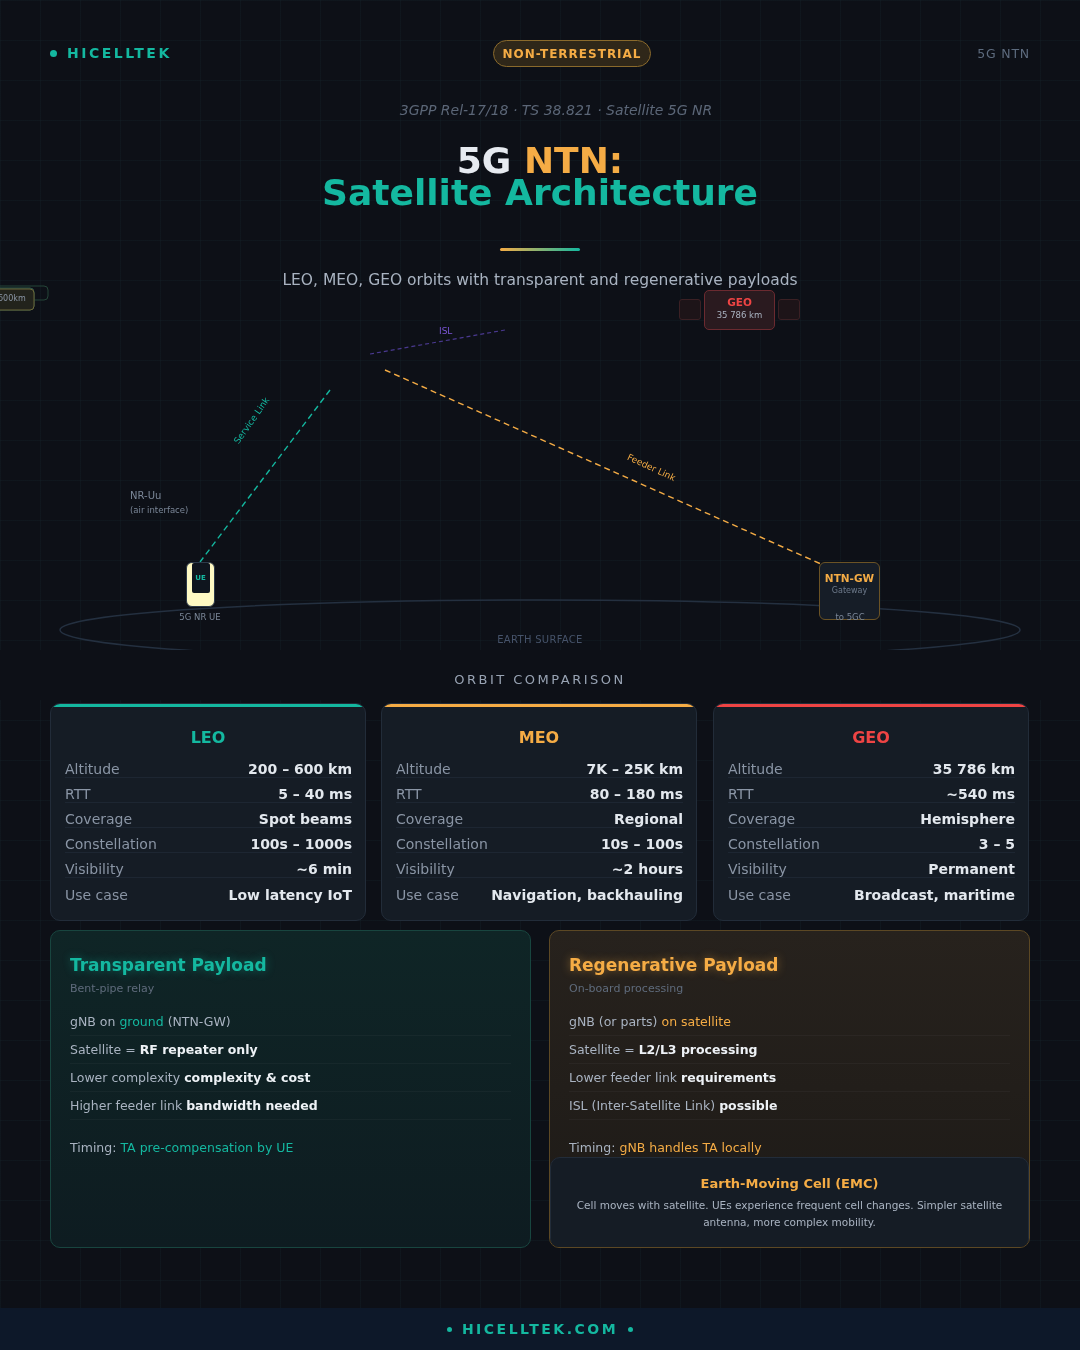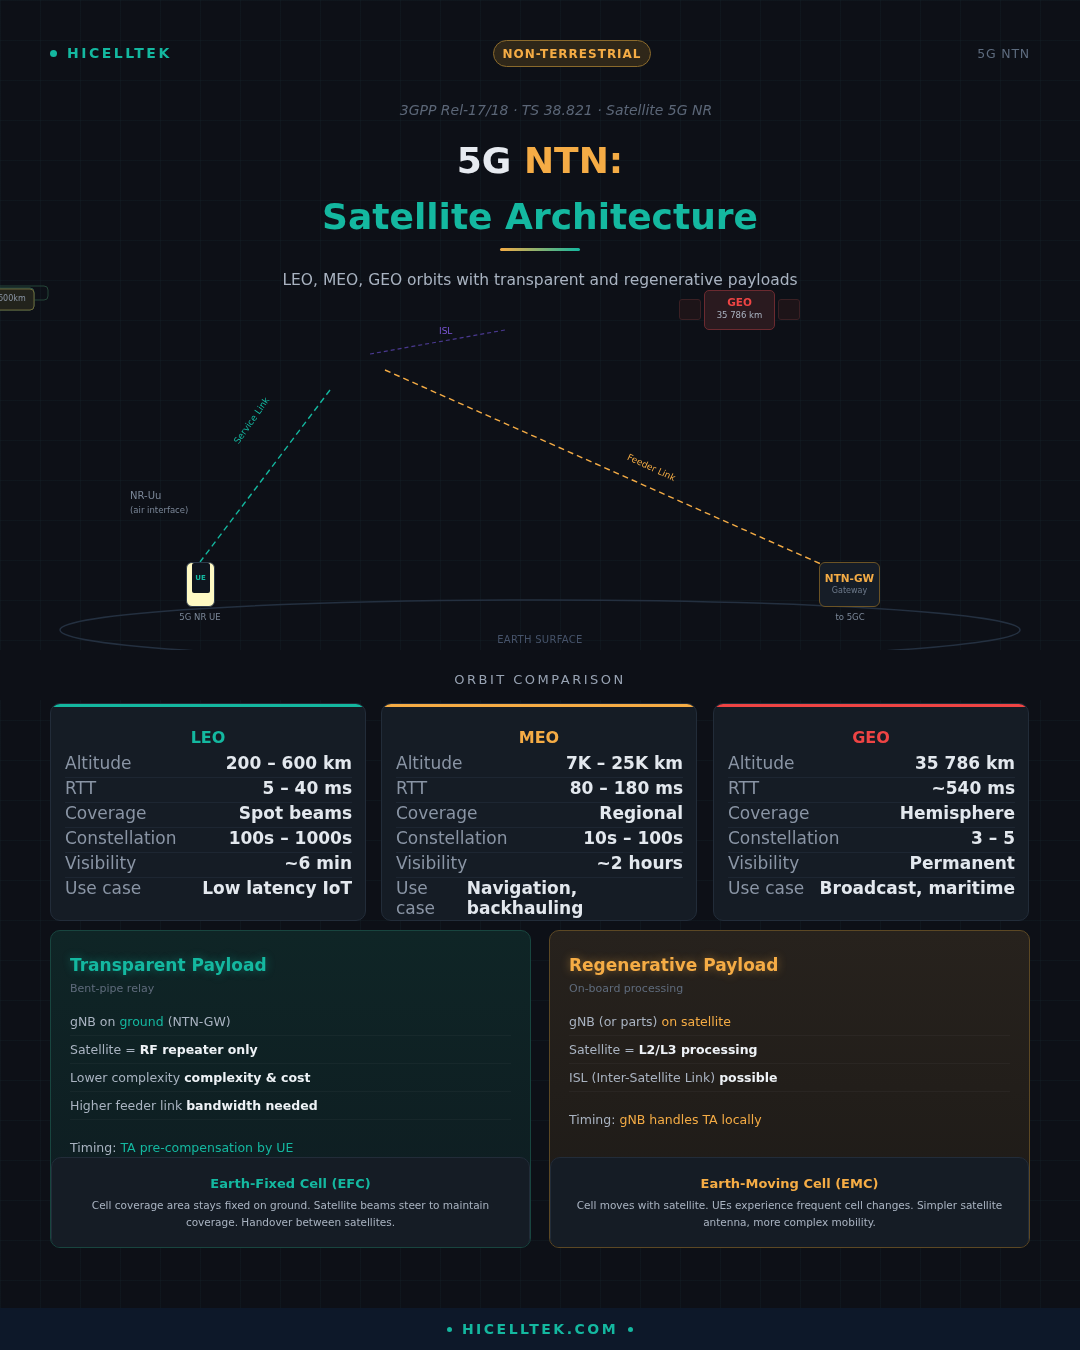--- a/index.html
+++ b/index.html
@@ -20,53 +20,53 @@
   
   .brand { left: 50px; top: 45px; display: flex; align-items: center; gap: 10px; }
   .brand-dot { width: 7px; height: 7px; border-radius: 50%; background: #14b8a0; }
   .brand-text { font-family: "DejaVu Sans", sans-serif; font-weight: bold; font-size: 14px; letter-spacing: 2.5px; color: #14b8a0; }
   .badge { left: 493px; top: 40px; width: 158px; height: 27px; border-radius: 14px; border: 1px solid #8a6a2c; background: #2f2719; color: #f5ac45; font-size: 12px; font-weight: bold; letter-spacing: 1px; display: flex; align-items: center; justify-content: center; }
   .top-right { right: 50px; top: 46px; font-size: 12.5px; letter-spacing: 0.8px; color: #5d6b7e; }
 
   .subtitle-line { left: 0; width: 1080px; top: 102px; text-align: center; font-style: italic; font-size: 14px; color: #5b6677; padding-left: 32px; }
   .title-1 { left: 0; width: 1080px; top: 140px; text-align: center; font-weight: bold; font-size: 36px; color: #e6eaf0; }
   .title-1 .accent { color: #f5ac45; }
-  .title-2 { left: 0; width: 1080px; top: 196px; text-align: center; font-weight: bold; font-size: 36px; color: #14b8a0; }
+  .title-2 { left: 0; width: 1080px; top: 172px; text-align: center; font-weight: bold; font-size: 36px; color: #14b8a0; }
   .title-rule { left: 500px; top: 248px; width: 80px; height: 3px; border-radius: 2px; background: linear-gradient(90deg, #f5ac45, #14b8a0); }
   .desc { left: 0; width: 1080px; top: 271px; text-align: center; font-size: 15.5px; color: #a9b3c1; }
   .geo-node { left: 704px; top: 290px; width: 71px; height: 40px; border-radius: 5px; border: 1px solid #6b2a30; background: #2a1a1f; text-align: center; }
   .geo-node .n-title { font-size: 10.5px; font-weight: bold; color: #ef4444; margin-top: 5px; }
   .geo-node .n-sub { font-size: 8.5px; color: #a9b3c1; margin-top: 2px; }
   .geo-panel { top: 299px; width: 22px; height: 21px; border: 1px solid #3b2024; background: #1d1418; border-radius: 3px; }
 
   .link-label { font-size: 9px; }
   .lbl-isl { left: 439px; top: 326px; color: #7a55d6; }
   .lbl-service { left: 232px; top: 440px; color: #14b8a0; transform: rotate(-55deg); transform-origin: left top; }
   .lbl-feeder { left: 630px; top: 452px; color: #f5ac45; transform: rotate(25deg); transform-origin: left top; }
   .nruu { left: 130px; top: 489px; font-size: 10px; color: #7b8798; line-height: 1.45; }
   .nruu small { font-size: 8.5px; display: block; }
 
   .ue { left: 186px; top: 562px; width: 29px; height: 45px; border-radius: 6px; border: 1px solid #2d3a4a; background: #fef9c3; display: flex; justify-content: center; }
   .ue-screen { width: 18px; height: 30px; background: #0f151e; border-radius: 2px; display: flex; align-items: center; justify-content: center; font-size: 7px; font-weight: bold; color: #14b8a0; }
   .ue-caption { left: 170px; top: 612px; width: 60px; text-align: center; font-size: 8.5px; color: #7b8798; }
 
-  .gw { left: 819px; top: 562px; width: 61px; height: 45px; border-radius: 6px; border: 1px solid #6b5325; background: #161d27; text-align: center; }
+  .gw { left: 819px; top: 562px; width: 61px; height: 58px; border-radius: 6px; border: 1px solid #6b5325; background: #161d27; text-align: center; }
   .gw .n-title { font-size: 10.5px; font-weight: bold; color: #f5ac45; margin-top: 9px; }
   .gw .n-sub { font-size: 8px; color: #6e7a8b; margin-top: 2px; }
   .gw-caption { left: 820px; top: 612px; width: 60px; text-align: center; font-size: 8.5px; color: #7b8798; }
   .earth-label { left: 0; width: 1080px; top: 634px; text-align: center; font-size: 10px; color: #46536a; letter-spacing: 0.3px; }
 
   .section-label { left: 0; width: 1080px; top: 672px; text-align: center; font-size: 13px; letter-spacing: 2.5px; color: #98a3b3; }
 
   
   .orbit-card { top: 703px; width: 316px; height: 218px; border-radius: 10px; background: #151c25; border: 1px solid #222c39; overflow: hidden; }
   .orbit-card .topbar { position: absolute; left: 0; top: 0; width: 100%; height: 3px; }
   .orbit-card .card-title { text-align: center; font-weight: bold; font-size: 16px; margin-top: 24px; }
   .orbit-card .rows { margin: 6px 13px 0 14px; }
-  .orbit-row { display: flex; justify-content: space-between; align-items: flex-start; height: 25px; border-bottom: 1px solid #1d2632; font-size: 17px; }
+  .orbit-row { display: flex; justify-content: space-between; align-items: flex-end; height: 25px; border-bottom: 1px solid #1d2632; font-size: 14px; }
   .orbit-row:last-child { border-bottom: none; }
   .orbit-row .k { color: #8a95a5; }
   .orbit-row .v { color: #e3e8ee; font-weight: bold; }
 
   
   .payload-card { top: 930px; width: 481px; height: 318px; border-radius: 10px; overflow: hidden; }
   .payload-card.transparent { left: 50px; border: 1px solid #18453f; background: linear-gradient(180deg, #0f2526, #0e1c21); }
   .payload-card.regen { left: 549px; border: 1px solid #5c4824; background: linear-gradient(180deg, #27221d, #1d1a17); }
   .payload-card .p-title { position: absolute; left: 19px; top: 24px; font-weight: bold; font-size: 17px; }
   .payload-card.transparent .p-title { color: #14b8a0; text-shadow: 0 0 10px rgba(20,184,160,0.45); }
@@ -266,39 +266,39 @@
       </div>
     <div class="p-item">
         <span>Higher feeder link</span>
         <span class="hl-b">bandwidth needed</span>
       </div>
     <div class="p-item">
         <span>Timing:</span>
         <span class="hl-t">TA pre-compensation by UE</span>
       </div>
   </div>
-  <div class="cell-box">
-    <div class="c-title" style="color:#14b8a0;">Earth-Fixed Cell (EFC)</div>
-    <div class="c-desc">Cell coverage area stays fixed on ground. Satellite beams steer to maintain coverage. Handover between satellites.</div>
-  </div>
 </div>
 
 <div class="abs payload-card regen">
   <div class="p-title">Regenerative Payload</div>
   <div class="p-sub">On-board processing</div>
   <div class="p-list">
     <div class="p-item">
         <span>gNB (or parts)</span>
         <span class="hl-o">on satellite</span>
       </div>
     <div class="p-item">
         <span>Satellite =</span>
         <span class="hl-b">L2/L3 processing</span>
       </div>
     <div class="p-item">
+        <span>Lower feeder link</span>
+        <span class="hl-b">requirements</span>
+      </div>
+    <div class="p-item">
         <span>ISL (Inter-Satellite Link)</span>
         <span class="hl-b">possible</span>
       </div>
     <div class="p-item">
         <span>Timing:</span>
         <span class="hl-o">gNB handles TA locally</span>
       </div>
   </div>
   <div class="cell-box">
     <div class="c-title" style="color:#f5ac45;">Earth-Moving Cell (EMC)</div>

